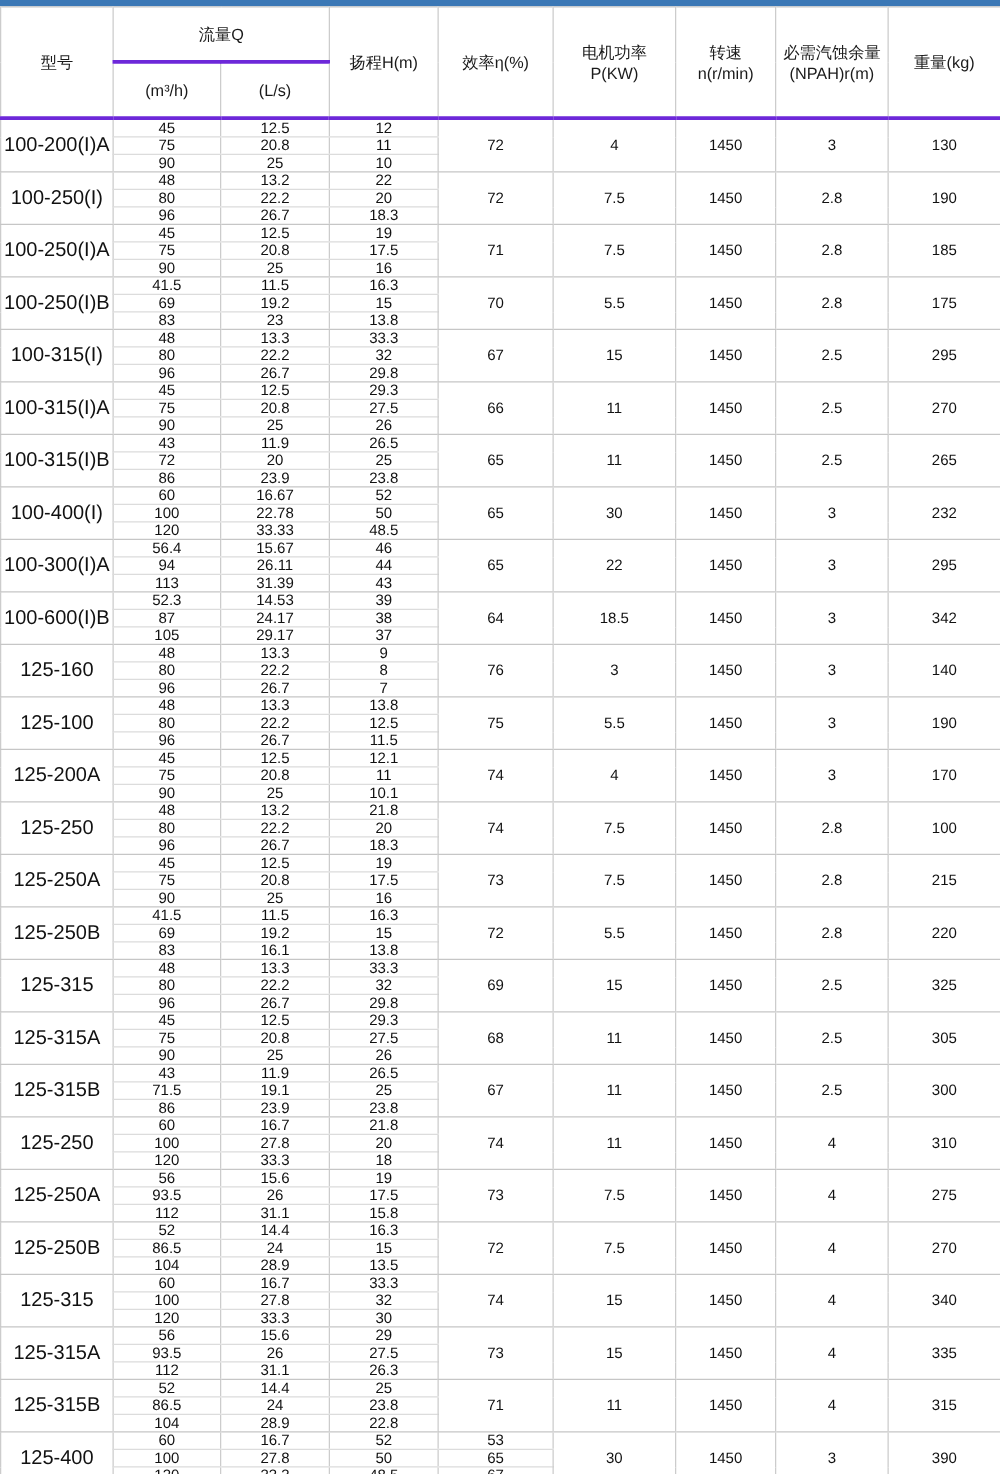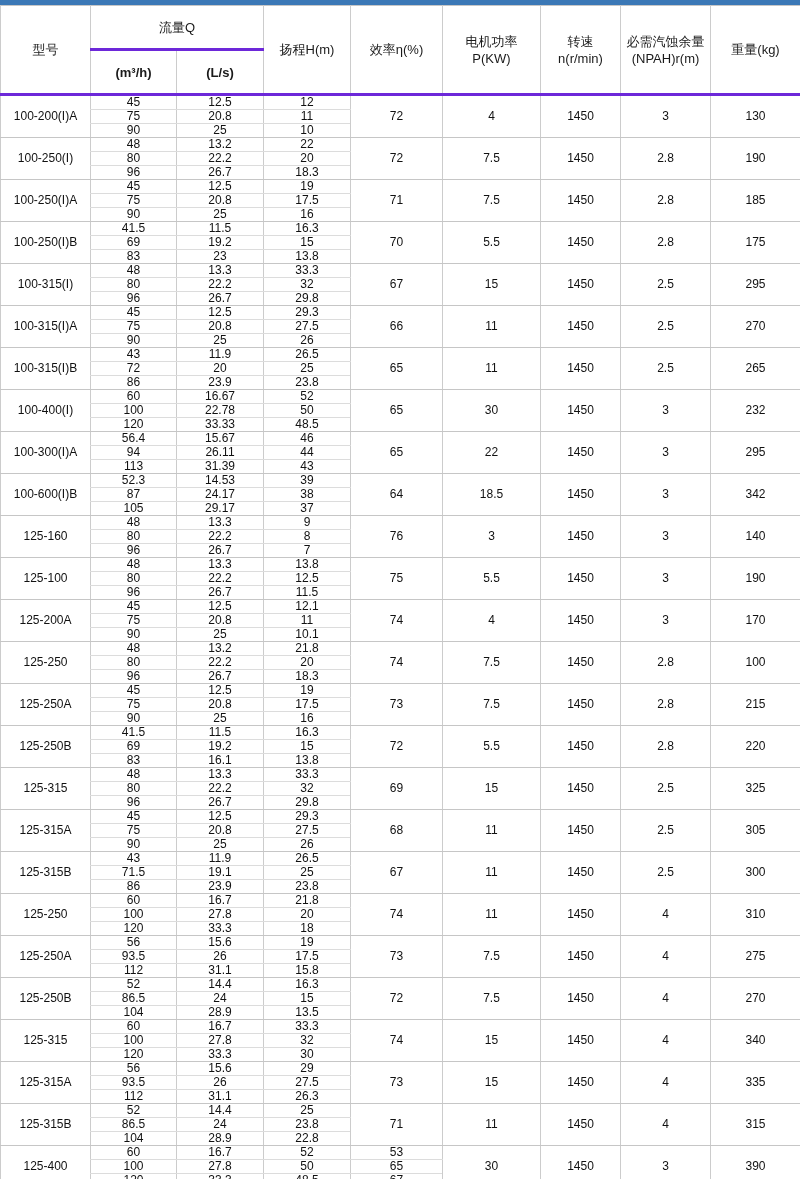--- a/index.html
+++ b/index.html
@@ -25,30 +25,30 @@
     overflow:hidden;
     white-space:nowrap;
   }
   thead th{
     border-bottom:3px solid #6d28d9;
     font-size:13px;
     line-height:17px;
     color:#1a1a1a;
   }
   thead tr.tier1 th{height:42px;}
-  thead tr.tier2 th{height:42px;font-weight:bold;}
+  thead tr.tier2 th{height:42px;}
   tbody td{
     font-size:12px;
     height:13px;
     line-height:13px;
     border-bottom:1px solid #dcdcdc; 
   }
   tbody td.merged{border-bottom:1px solid #c6c6c6;}
   tbody tr.group-end td{border-bottom:1px solid #c6c6c6;}
-  tbody td.model{font-size:12px;}
+  tbody td.model{font-size:16px;}
 </style>
 </head>
 <body>
 
 <div class="top-bar" style="background: rgb(59, 120, 182);"></div>
 
 <table>
   <colgroup>
     <col style="width:90px">
       <col style="width:86px">

